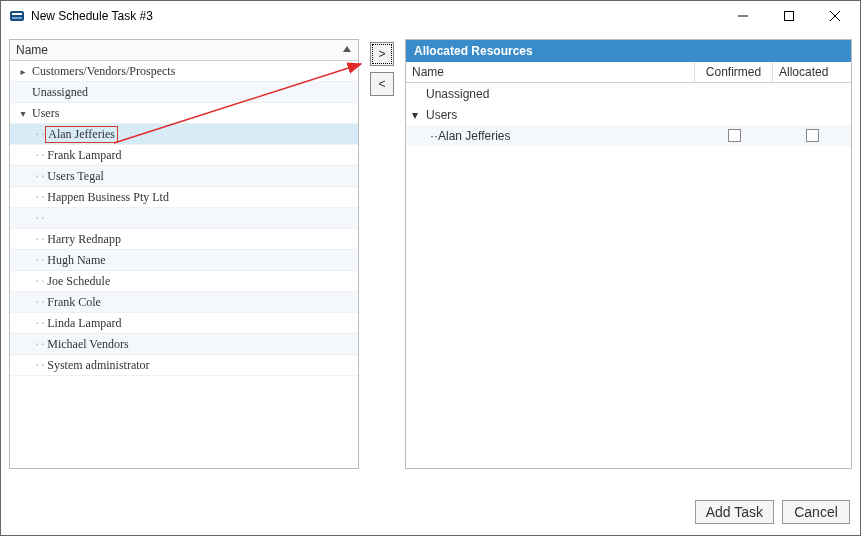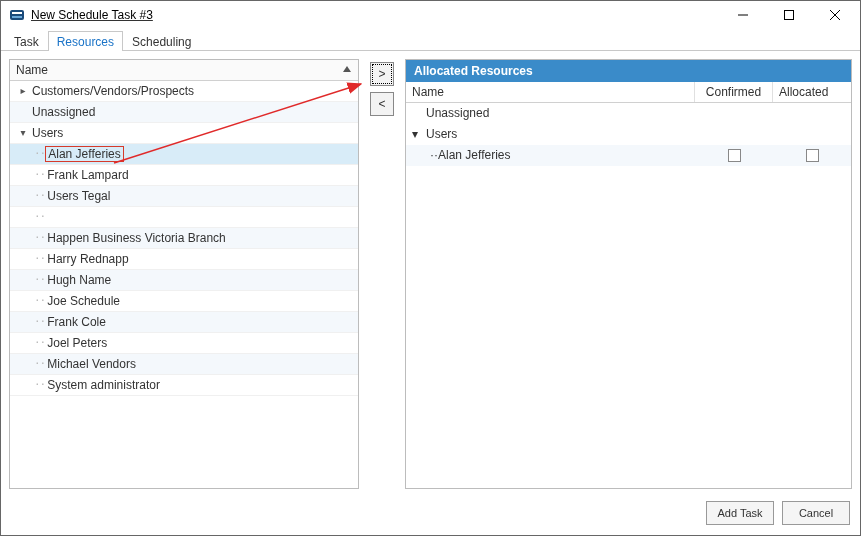--- a/index.html
+++ b/index.html
@@ -1,18 +1,18 @@
 <!DOCTYPE html>
 <html><head>
 <meta charset="utf-8">
 <style>
   * { box-sizing: border-box; }
   html, body { margin:0; padding:0; font-family: 'Segoe UI', Tahoma, sans-serif; font-size:12px; color:#333; }
   .window { width:861px; height:536px; border:1px solid #666; background:#fff; display:flex; flex-direction:column; position:relative; }
-  .titlebar { height:30px; display:flex; align-items:center; padding:0 2px 0 8px;text-decoration:underline; }
+  .titlebar { height:30px; display:flex; align-items:center; padding:0 2px 0 8px; }
   .titlebar .appicon { width:16px; height:16px; margin-right:6px; display:flex; align-items:center; justify-content:center; }
   .titlebar .title { font-size:12px; color:#000; flex:0 0 auto; }
   .titlebar .spacer { flex:1; }
   .winbtn { width:46px; height:28px; display:flex; align-items:center; justify-content:center; }
   .winbtn svg { display:block; }
 
   .tabstrip { height:22px; border-bottom:1px solid #c8c8c8; display:flex; padding-left:4px; }
   .tab { padding:3px 8px 0 8px; border:1px solid transparent; border-bottom:none; font-size:12px; color:#333; position:relative; top:1px; }
   .tab.active { border-color:#c8c8c8; background:#fff; color:#1a73c7; }
 
@@ -31,39 +31,39 @@
   .colhead .cell:last-child { border-right:none; }
 
   .tree { flex:1; overflow:auto; }
   .row { height:21px; display:flex; align-items:center; border-bottom:1px dotted transparent; font-size:12px; }
   .left .row { border-bottom:1px solid #f0f0f0; }
   .row.alt { background:#f4f8fc; }
   .row.sel { background:#d8ecf8; }
   .row .indent0 { width:6px; }
   .row .exp { width:14px; display:flex; justify-content:center; color:#555; font-size:10px; }
   .row .conn { color:#bbb; font-family: monospace; font-size:11px; letter-spacing:-1px; }
-  .row .lbl { padding-left:2px; white-space:nowrap; }
+  .row .lbl { padding-left:2px; white-space:nowrap;font-family:Liberation Serif, serif; }
   .row .hl { border:1px solid #d63a2a; padding:0 2px; }
 
   .movebtn { width:24px; height:24px; border:1px solid #888; background:#f3f3f3; display:flex; align-items:center; justify-content:center; font-size:12px; color:#333; }
   .movebtn.focus { outline:1px dotted #000; outline-offset:-3px; }
 
   .right-grid { flex:1; }
   .rg-colhead { display:flex; border-bottom:1px solid #d0d0d0; }
   .rg-colhead .c1 { flex:1; padding:3px 6px; border-right:1px solid #e0e0e0; }
   .rg-colhead .c2 { width:78px; padding:3px 6px; border-right:1px solid #e0e0e0;text-align:center; }
   .rg-colhead .c3 { width:78px; padding:3px 6px; }
   .rg-row { display:flex; height:21px; align-items:center; }
   .rg-row .c1 { flex:1; display:flex; align-items:center; }
   .rg-row .c2, .rg-row .c3 { width:78px; display:flex; justify-content:center; }
   .rg-row.alt { background:#f4f8fc; }
   .checkbox { width:13px; height:13px; border:1px solid #888; background:#fff; }
 
   .footer { height:40px; border-top:0; display:flex; justify-content:flex-end; align-items:center; gap:8px; padding:0 10px 6px 0; }
-  .btn { min-width:68px; height:24px; border:1px solid #999; background:#f5f5f5; font-size:11px; padding:0 10px; display:flex; align-items:center; justify-content:center; }
+  .btn { min-width:68px; height:24px; border:1px solid #999; background:#f5f5f5; font-size:14px; padding:0 10px; display:flex; align-items:center; justify-content:center; }
 
   
   .arrow-svg { position:absolute; left:0; top:0; pointer-events:none; }
 </style>
 </head>
 <body>
 
 <div class="window">
 
   <div class="titlebar">
@@ -87,25 +87,20 @@
         </svg>
     </div>
     <div class="winbtn">
       <svg width="10" height="10">
           <line x1="0" y1="0" x2="10" y2="10" stroke="#000"></line>
           <line x1="10" y1="0" x2="0" y2="10" stroke="#000"></line>
         </svg>
     </div>
   </div>
 
-  <div class="tabstrip">
-    <div class="tab">Task</div>
-    <div class="tab active">Resources</div>
-    <div class="tab">Scheduling</div>
-  </div>
 
   <div class="content">
 
     <div class="panel left">
       <div class="colhead left-head">
         <div class="cell">
           <span>Name</span>
           <span>
             <svg width="10" height="10">
                 <polygon points="5,2 9,8 1,8" fill="#555"></polygon>
@@ -140,25 +135,25 @@
           <span class="lbl">Frank Lampard</span>
         </div>
         <div class="row alt">
           <span style="width:24px"></span>
             <span class="conn">··</span>
           <span class="lbl">Users Tegal</span>
         </div>
         <div class="row">
           <span style="width:24px"></span>
             <span class="conn">··</span>
-        </div>
-        <div class="row alt">
-          <span style="width:24px"></span>
-            <span class="conn">··</span>
-          <span class="lbl">Happen Business Victoria Branch</span>
+          <span class="lbl">Happen Business Pty Ltd</span>
+        </div>
+        <div class="row alt">
+          <span style="width:24px"></span>
+            <span class="conn">··</span>
         </div>
         <div class="row">
           <span style="width:24px"></span>
             <span class="conn">··</span>
           <span class="lbl">Harry Rednapp</span>
         </div>
         <div class="row alt">
           <span style="width:24px"></span>
             <span class="conn">··</span>
           <span class="lbl">Hugh Name</span>
@@ -169,21 +164,21 @@
           <span class="lbl">Joe Schedule</span>
         </div>
         <div class="row alt">
           <span style="width:24px"></span>
             <span class="conn">··</span>
           <span class="lbl">Frank Cole</span>
         </div>
         <div class="row">
           <span style="width:24px"></span>
             <span class="conn">··</span>
-          <span class="lbl">Joel Peters</span>
+          <span class="lbl">Linda Lampard</span>
         </div>
         <div class="row alt">
           <span style="width:24px"></span>
             <span class="conn">··</span>
           <span class="lbl">Michael Vendors</span>
         </div>
         <div class="row">
           <span style="width:24px"></span>
             <span class="conn">··</span>
           <span class="lbl">System administrator</span>

